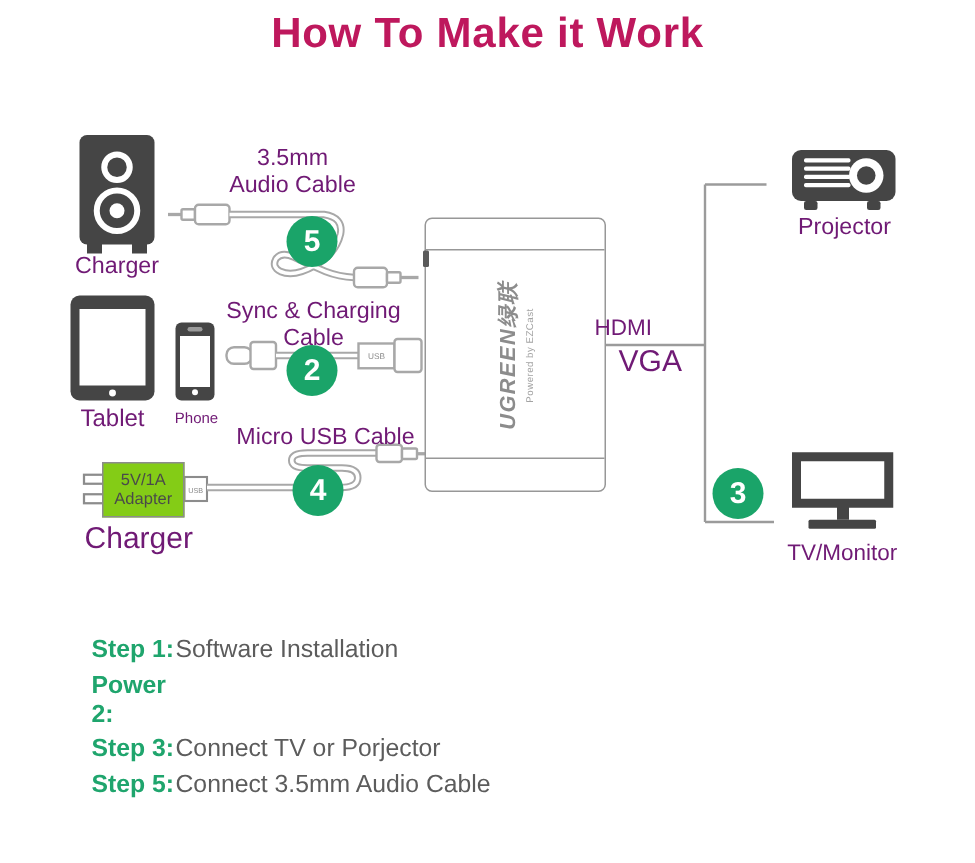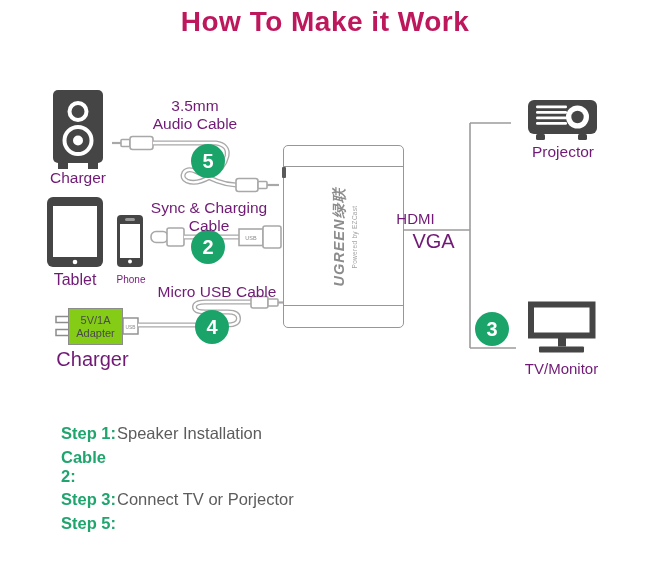--- a/index.html
+++ b/index.html
@@ -167,27 +167,28 @@
     <div class="lbl" style="left:382px;top:210px;width:67px;font-size:15px;">HDMI</div>
     <div class="lbl" style="left:400px;top:232px;width:67px;font-size:20px;">VGA</div>
 
     <div class="lbl" style="left:522px;top:143px;width:82px;">Projector</div>
     <div class="lbl" style="left:514px;top:360px;width:95px;font-size:15px;">TV/Monitor</div>
   </div>
 
   <div class="steps">
     <div class="step-row">
       <span class="step-label">Step 1:</span>
-      <span class="step-text">Speaker Installation</span>
+      <span class="step-text">Software Installation</span>
     </div>
     <div class="step-row">
-      <span class="step-label">Cable 2:</span>
+      <span class="step-label">Power 2:</span>
     </div>
     <div class="step-row">
       <span class="step-label">Step 3:</span>
       <span class="step-text">Connect TV or Porjector</span>
     </div>
     <div class="step-row">
       <span class="step-label">Step 5:</span>
+      <span class="step-text">Connect 3.5mm Audio Cable</span>
     </div>
   </div>
 
 </div>
 
 </body></html>

